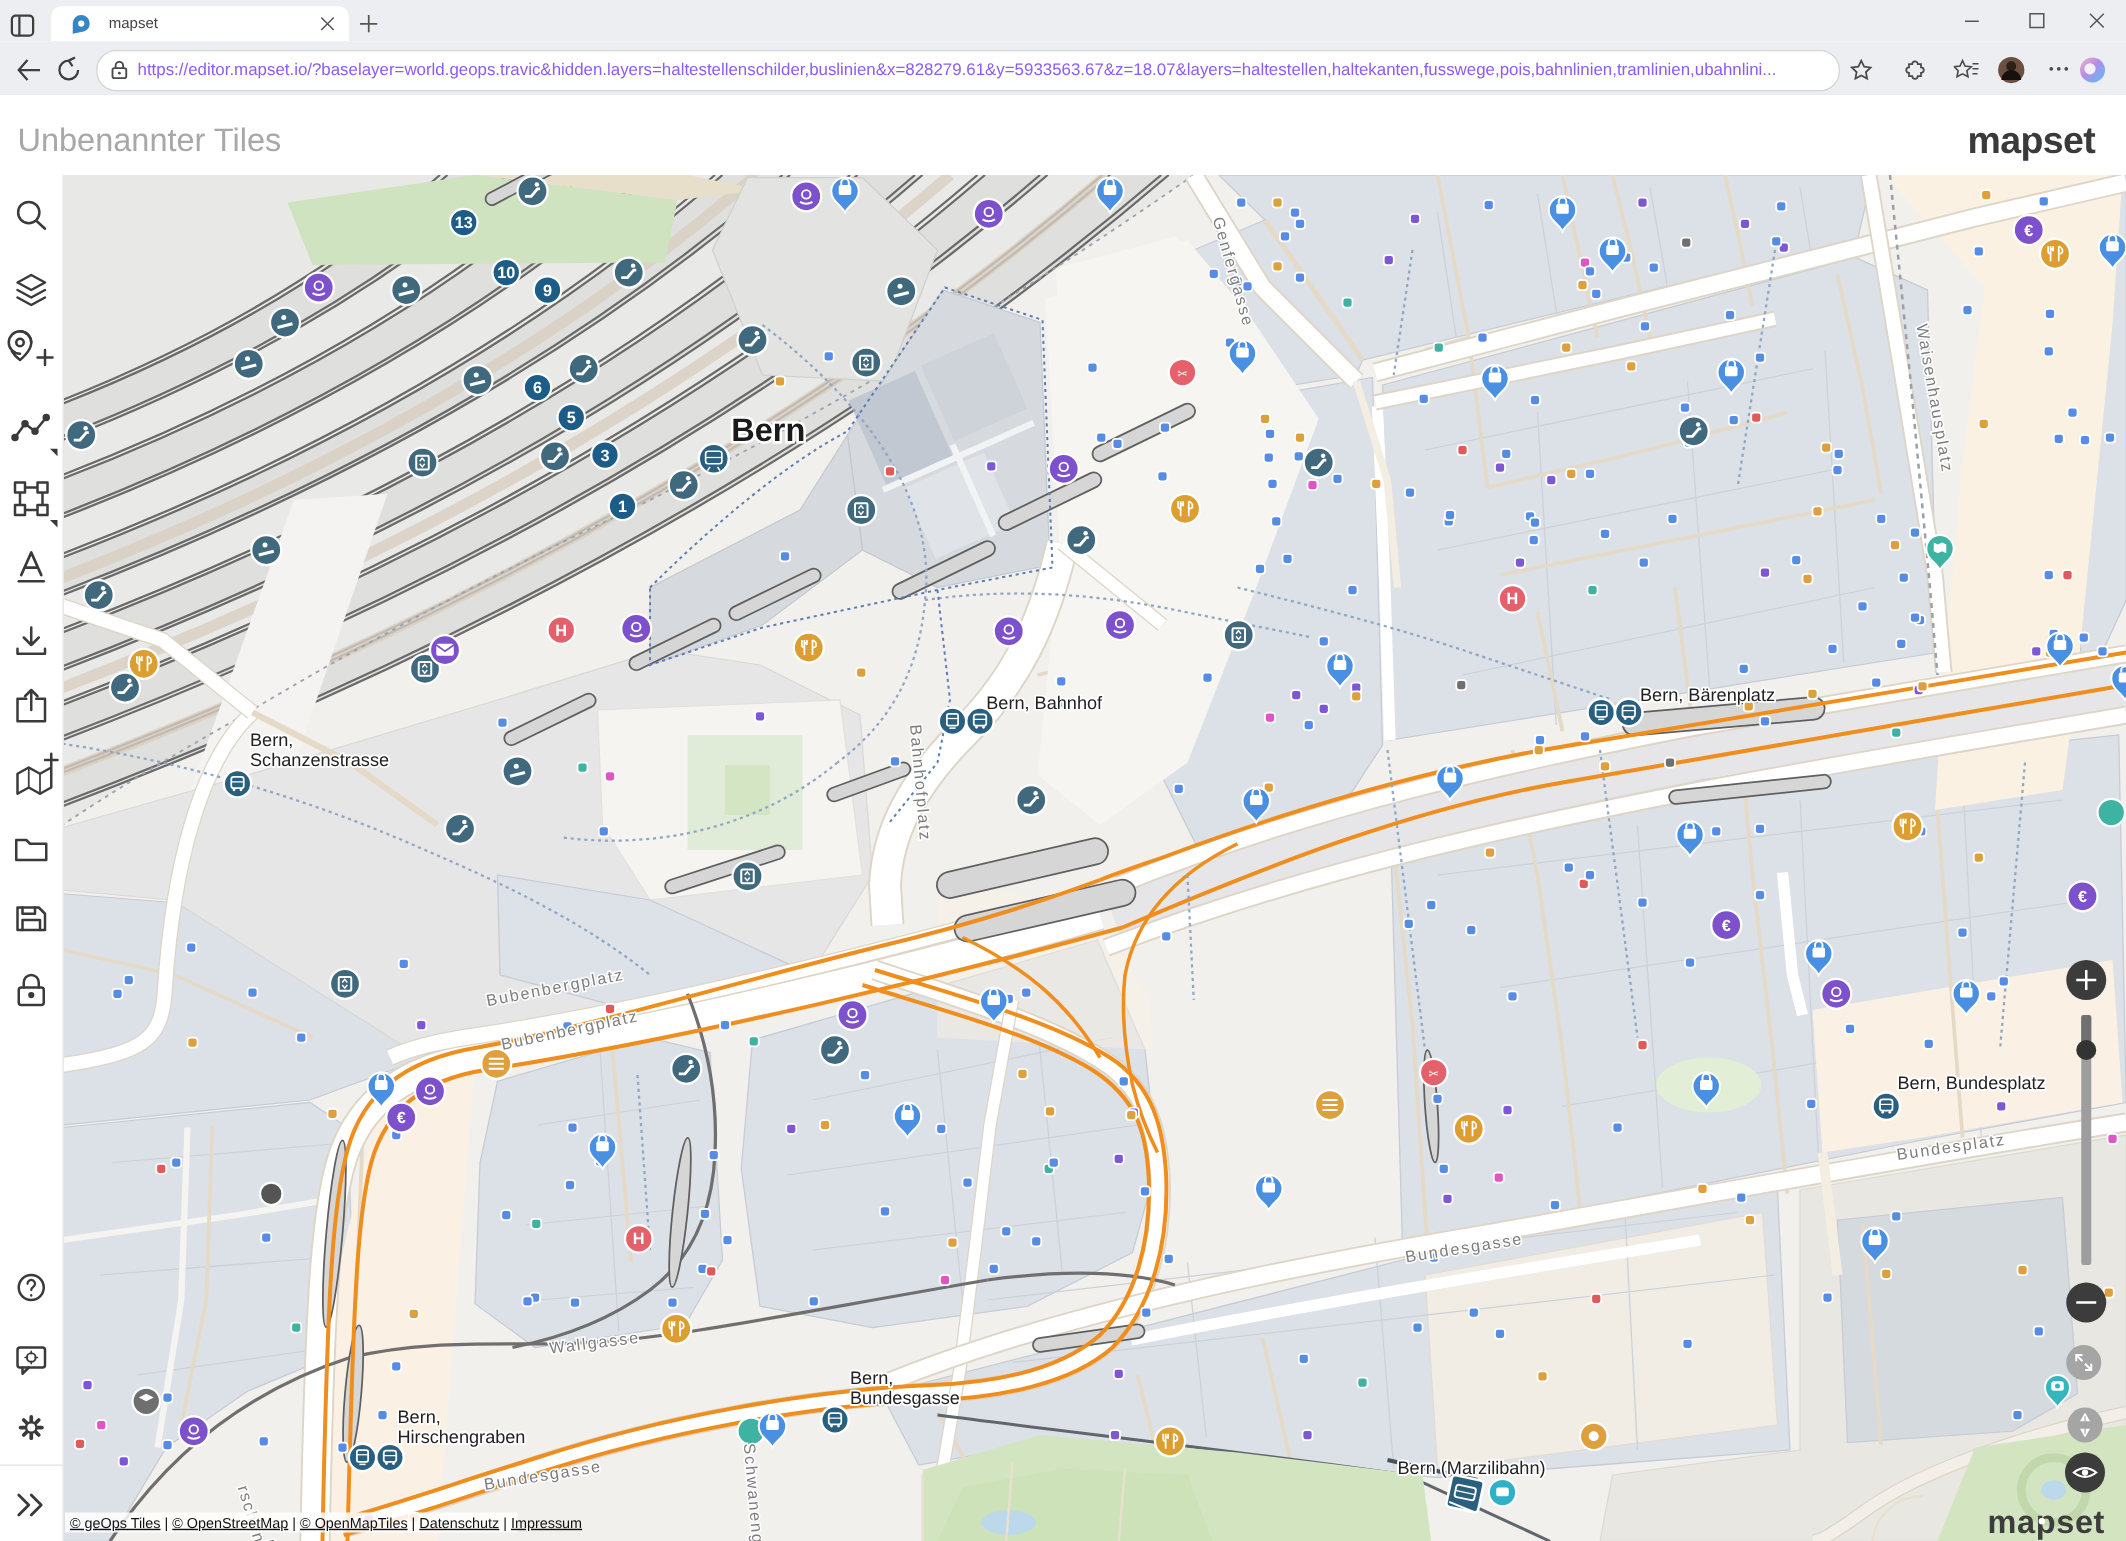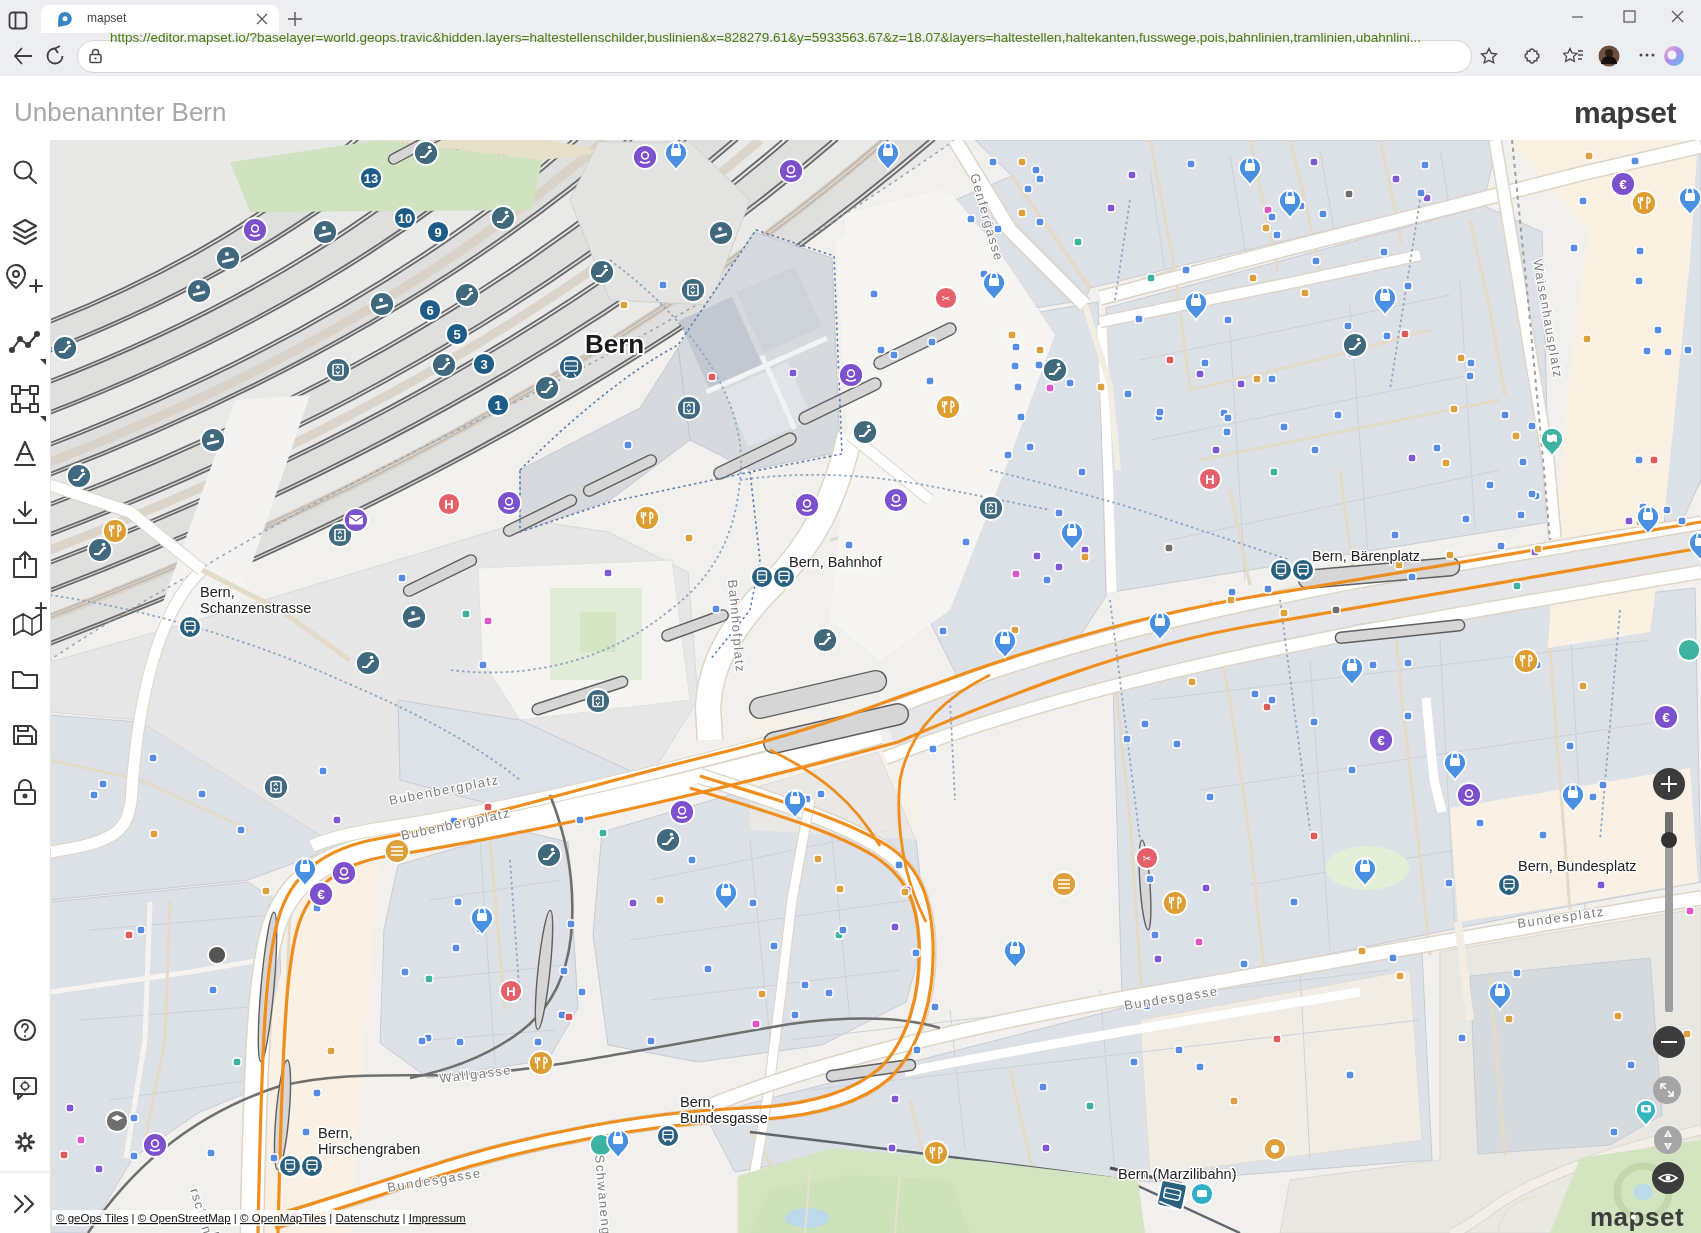--- a/index.html
+++ b/index.html
@@ -4,21 +4,21 @@
 <style>
   html,body{margin:0;padding:0;}
   body{width:1701px;height:1233px;overflow:hidden;position:relative;
        font-family:"Liberation Sans",sans-serif;background:#fff;}
   .abs{position:absolute;}
   #tabbar{left:0;top:0;width:1701px;height:33px;background:#eceef1;}
   #tab{left:41px;top:5px;width:238px;height:28px;background:#fff;border-radius:8px 8px 0 0;}
   #tabtitle{left:87px;top:11px;font-size:12px;color:#444;}
   #addr{left:0;top:33px;width:1701px;height:43px;background:#eceef1;}
   #pill{left:77px;top:40px;width:1393px;height:31px;background:#fff;border:1px solid #d2d4d8;border-radius:16px;}
-  #urltext{left:110px;top:30px;font-size:13.5px;color:#4d7c0f;white-space:nowrap;width:1340px;overflow:hidden;}
+  #urltext{left:110px;top:48px;font-size:13.5px;color:#8b5cf6;white-space:nowrap;width:1340px;overflow:hidden;}
   #appheader{left:0;top:76px;width:1701px;height:64px;background:#fff;box-shadow:0 1px 2px rgba(0,0,0,0.12);}
   #apptitle{left:14px;top:97px;font-size:26px;color:#a8a8a8;}
   #toolbar{left:0;top:140px;width:50px;height:1093px;background:#fff;border-right:1px solid #e3e3e3;z-index:5;}
   svg{display:block;}
   #map{left:50px;top:140px;}
 </style>
 </head>
 <body>
 
 <div class="abs" id="tabbar"></div>
@@ -86,21 +86,21 @@
         <stop offset="0" stop-color="#f7b2c9"></stop>
         <stop offset="0.45" stop-color="#b48ce8"></stop>
         <stop offset="1" stop-color="#4fc3f7"></stop>
       </linearGradient>
     </defs>
     <circle cx="12" cy="12" r="10" fill="url(#cpg)"></circle>
     <circle cx="10" cy="11" r="4.5" fill="#fff" opacity="0.85"></circle>
   </svg>
 
 <div class="abs" id="appheader"></div>
-<div class="abs" id="apptitle">Unbenannter Bern</div>
+<div class="abs" id="apptitle">Unbenannter Tiles</div>
 <div class="abs" style="left:1574px;top:96px;font-size:30px;font-weight:bold;color:#3a3a3a;letter-spacing:-0.5px;">mapset</div>
 <div class="abs" style="left:1621px;top:103px;width:5px;height:5px;border-radius:50%;background:#fff;"></div>
 
 <div class="abs" id="toolbar"></div>
 <div class="abs" id="toolicons" style="left:0;top:140px;width:50px;height:1093px;z-index:6;">
 <svg width="50" height="1093" viewBox="0 0 50 1093" fill="none" stroke="#3a3a3a" stroke-width="2" stroke-linecap="round" stroke-linejoin="round">
 <g>
         <circle cx="23" cy="30" r="8.5"></circle>
         <line x1="29.5" y1="37" x2="36" y2="43"></line>
       </g>

